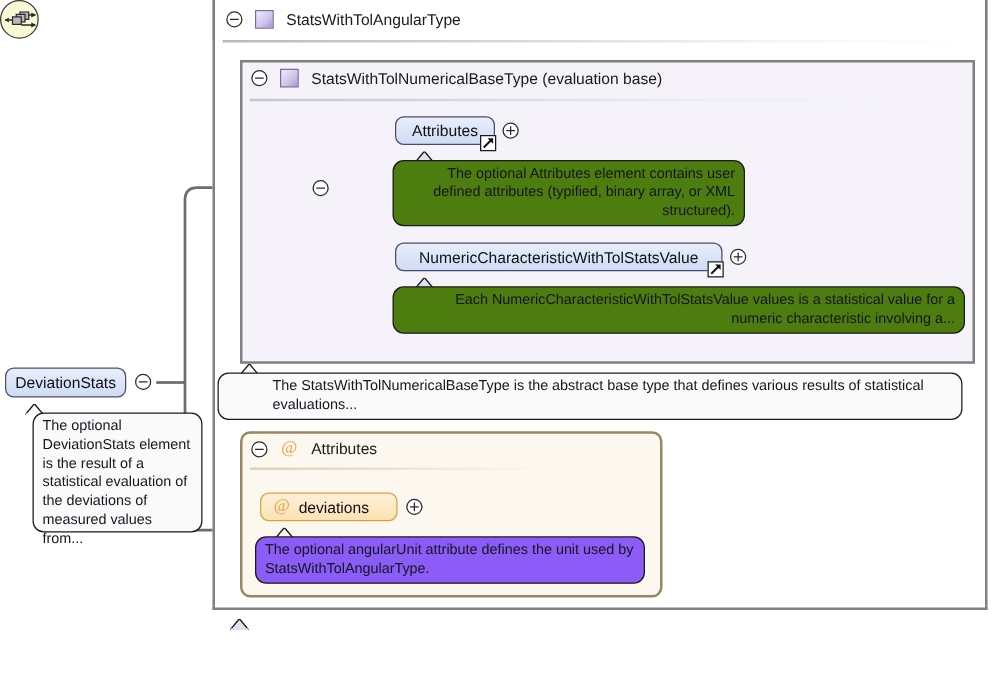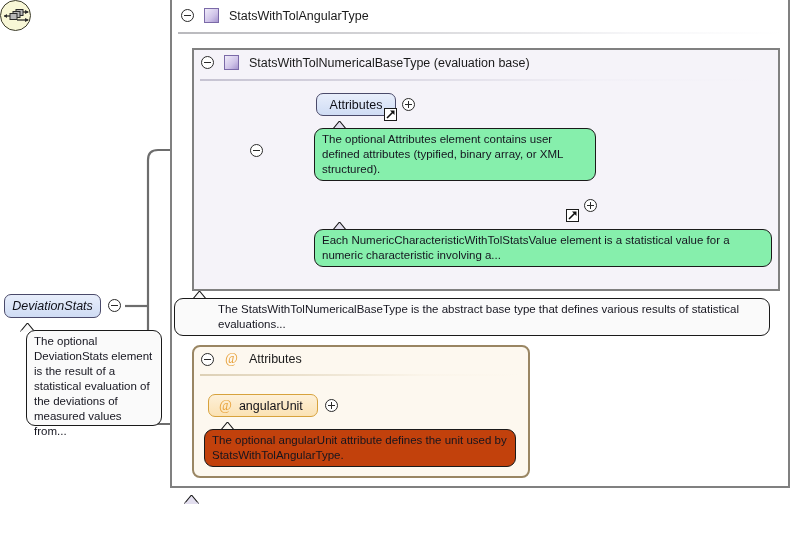--- a/index.html
+++ b/index.html
@@ -191,23 +191,23 @@
   .bubble {
     position: absolute;
     border: 1.2px solid #1a1a1a;
     border-radius: 9px;
     box-sizing: border-box;
     padding: 3px 7px 4px 7px;
     font-size: 11.5px;
     line-height: 15px;
     color: #15151f;
   }
-  .bubble.lav   { background: #86efac; }
+  .bubble.lav   { background: #4d7c0f; text-align: right; }
   .bubble.plain { background: #fafafa; }
-  .bubble.cream { background: #c2410c; }
+  .bubble.cream { background: #8b5cf6; }
 
   
   .bubble-tail {
     position: absolute;
     width: 15px; height: 9px;
     overflow: hidden;
   }
   .bubble-tail svg { display: block; }
   .conn-svg {
     position: absolute;
@@ -300,36 +300,39 @@
   <div class="bubble-tail" style="left:332px; top:121px;">
     <svg width="15" height="9" viewBox="0 0 15 9" xmlns="http://www.w3.org/2000/svg">
       <path d="M0 9 L7.5 0 L15 9 Z" fill="#e3dfef" stroke="#1a1a1a" stroke-width="1.1"></path>
       <line x1="0.5" y1="8.6" x2="14.5" y2="8.6" stroke="#e3dfef" stroke-width="2"></line>
     </svg>
   </div>
   <div class="bubble lav" style="left:314px; top:128px; width:282px; height:53px;">
     <span>The optional Attributes element contains user defined attributes (typified, binary array, or XML structured).</span>
   </div>
 
+  <div class="node" style="left:316px; top:194px; width:262px; height:23px;">
+    <span>NumericCharacteristicWithTolStatsValue</span>
+  </div>
   <div class="link-marker" style="left:566px; top:209px;">
     <svg width="11" height="11" viewBox="0 0 11 11" xmlns="http://www.w3.org/2000/svg">
       <line x1="2" y1="9" x2="8" y2="3" stroke="#111" stroke-width="1.6"></line>
       <polygon points="9.5,1.5 9.5,6 5,1.5" fill="#111"></polygon>
     </svg>
   </div>
   <div class="toggle plus" style="position:absolute; left:584px; top:199px;"></div>
 
   <div class="bubble-tail" style="left:332px; top:222px;">
     <svg width="15" height="9" viewBox="0 0 15 9" xmlns="http://www.w3.org/2000/svg">
       <path d="M0 9 L7.5 0 L15 9 Z" fill="#e3dfef" stroke="#1a1a1a" stroke-width="1.1"></path>
       <line x1="0.5" y1="8.6" x2="14.5" y2="8.6" stroke="#e3dfef" stroke-width="2"></line>
     </svg>
   </div>
   <div class="bubble lav" style="left:314px; top:229px; width:458px; height:38px;">
-    <span>Each NumericCharacteristicWithTolStatsValue element is a statistical value for a numeric characteristic involving a...</span>
+    <span>Each NumericCharacteristicWithTolStatsValue values is a statistical value for a numeric characteristic involving a...</span>
   </div>
 
   <div class="bubble-tail" style="left:192px; top:291px;">
     <svg width="15" height="9" viewBox="0 0 15 9" xmlns="http://www.w3.org/2000/svg">
       <path d="M0 9 L7.5 0 L15 9 Z" fill="#fafafa" stroke="#1a1a1a" stroke-width="1.1"></path>
       <line x1="0.5" y1="8.6" x2="14.5" y2="8.6" stroke="#fafafa" stroke-width="2"></line>
     </svg>
   </div>
   <div class="bubble plain" style="left:174px; top:298px; width:596px; height:38px;padding-left:43px;">
     <span>The StatsWithTolNumericalBaseType is the abstract base type that defines various results of statistical evaluations...</span>
@@ -339,35 +342,35 @@
   <div class="attr-rule"></div>
 
   <div class="hdr-row" style="left:201px; top:352px; gap:11px;">
     <div class="toggle"></div>
     <span class="at-glyph">@</span>
     <span class="hdr-label">Attributes</span>
   </div>
 
   <div class="attr-node" style="left:208px; top:394px; width:110px; height:23px;">
     <span class="at-glyph">@</span>
-    <span>angularUnit</span>
+    <span>deviations</span>
   </div>
   <div class="toggle plus" style="position:absolute; left:325px; top:399px;"></div>
 
   <div class="bubble-tail" style="left:220px; top:422px;">
     <svg width="15" height="9" viewBox="0 0 15 9" xmlns="http://www.w3.org/2000/svg">
       <path d="M0 9 L7.5 0 L15 9 Z" fill="#fbf7ef" stroke="#1a1a1a" stroke-width="1.1"></path>
       <line x1="0.5" y1="8.6" x2="14.5" y2="8.6" stroke="#fbf7ef" stroke-width="2"></line>
     </svg>
   </div>
   <div class="bubble cream" style="left:204px; top:429px; width:312px; height:38px;">
     <span>The optional angularUnit attribute defines the unit used by StatsWithTolAngularType.</span>
   </div>
 
-  <div class="node" style="left:4px; top:294px; width:97px; height:24px;font-style:italic;">
+  <div class="node" style="left:4px; top:294px; width:97px; height:24px;">
     <span>DeviationStats</span>
   </div>
   <div class="toggle" style="position:absolute; left:108px; top:299px;"></div>
 
   <div class="bubble-tail" style="left:20px; top:323px;">
     <svg width="15" height="9" viewBox="0 0 15 9" xmlns="http://www.w3.org/2000/svg">
       <path d="M0 9 L7.5 0 L15 9 Z" fill="#fafafa" stroke="#1a1a1a" stroke-width="1.1"></path>
       <line x1="0.5" y1="8.6" x2="14.5" y2="8.6" stroke="#fafafa" stroke-width="2"></line>
     </svg>
   </div>

